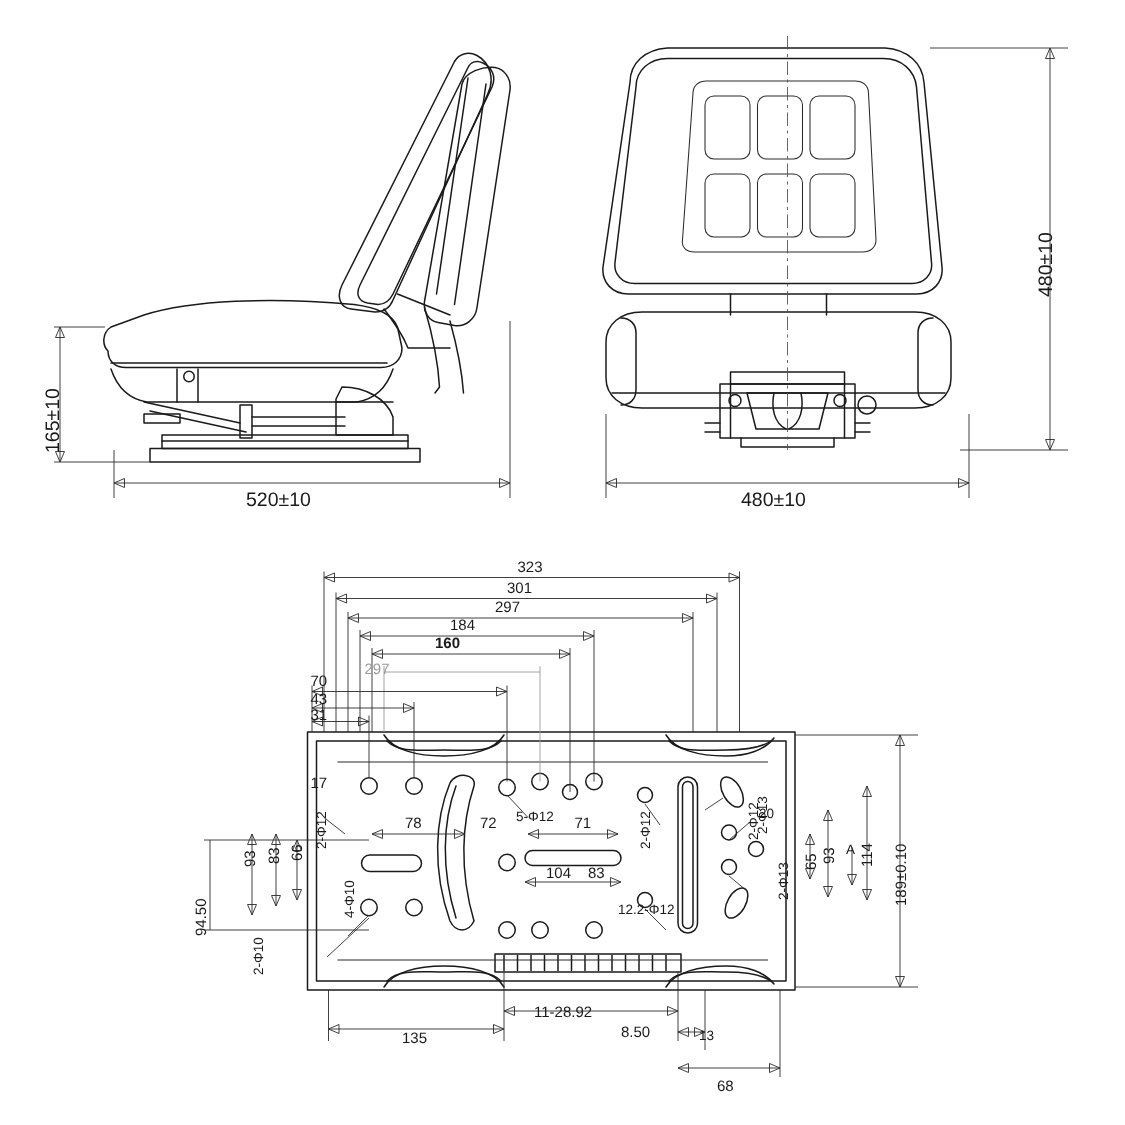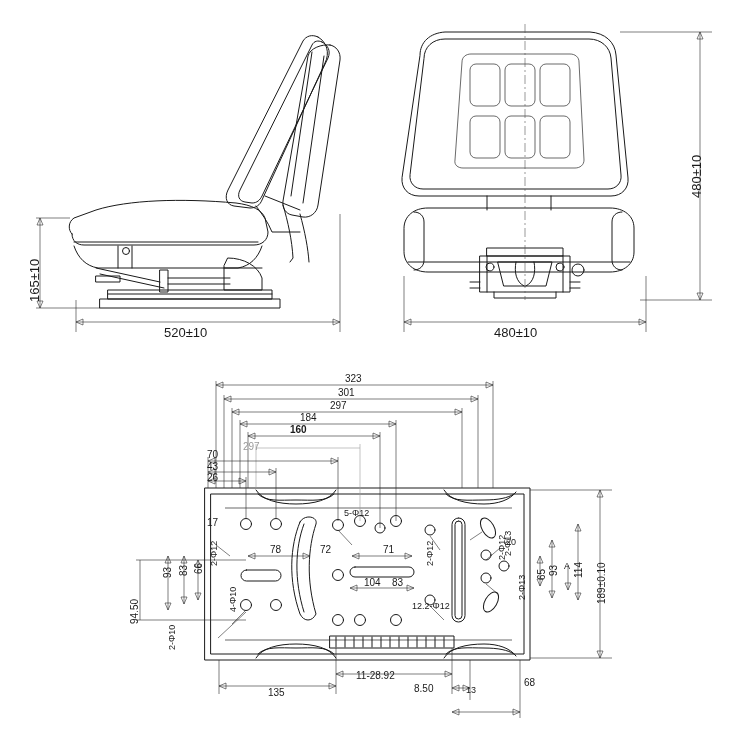--- a/index.html
+++ b/index.html
@@ -399,50 +399,50 @@
   <div class="lbl big rot90" style="left:690px; top:198px;">480±10</div>
 
   <div class="lbl" style="left:345px; top:374px;">323</div>
   <div class="lbl" style="left:338px; top:388px;">301</div>
   <div class="lbl" style="left:330px; top:401px;">297</div>
   <div class="lbl" style="left:300px; top:413px;">184</div>
   <div class="lbl" style="left:290px; top:425px;font-weight:bold;">160</div>
   <div class="lbl gr" style="left:243px; top:442px;">297</div>
   <div class="lbl" style="left:207px; top:450px;">70</div>
   <div class="lbl" style="left:207px; top:462px;text-align:center;">43</div>
-  <div class="lbl" style="left:207px; top:473px;">26</div>
+  <div class="lbl" style="left:207px; top:473px;">31</div>
   <div class="lbl" style="left:207px; top:483px;margin-top:35px;">17</div>
 
   <div class="lbl rot90" style="left:130px; top:624px;">94.50</div>
   <div class="lbl rot90" style="left:163px; top:578px;">93</div>
   <div class="lbl rot90" style="left:179px; top:576px;">83</div>
   <div class="lbl rot90" style="left:194px; top:574px;">66</div>
 
   <div class="lbl rot90" style="left:597px; top:604px;">189±0.10</div>
   <div class="lbl rot90" style="left:574px; top:578px;">114</div>
   <div class="lbl rot90" style="left:549px; top:576px;">93</div>
   <div class="lbl rot90" style="left:537px; top:580px;">65</div>
   <div class="lbl sm" style="left:506px; top:538px;">20</div>
   <div class="lbl sm" style="left:564px; top:562px;">A</div>
 
   <div class="lbl" style="left:270px; top:545px;">78</div>
   <div class="lbl" style="left:320px; top:545px;">72</div>
   <div class="lbl" style="left:383px; top:545px;">71</div>
   <div class="lbl" style="left:364px; top:578px;">104</div>
   <div class="lbl" style="left:392px; top:578px;">83</div>
 
-  <div class="lbl sm" style="left:344px; top:509px;">5-Φ12</div>
+  <div class="lbl sm" style="left:344px; top:540px;">5-Φ12</div>
   <div class="lbl sm rot90" style="left:210px; top:566px;">2-Φ12</div>
   <div class="lbl sm rot90" style="left:426px; top:566px;">2-Φ12</div>
   <div class="lbl sm rot90" style="left:498px; top:560px;">2-Φ12</div>
   <div class="lbl sm rot90" style="left:229px; top:612px;">4-Φ10</div>
   <div class="lbl sm rot90" style="left:168px; top:650px;">2-Φ10</div>
   <div class="lbl sm" style="left:412px; top:602px;">12.2-Φ12</div>
   <div class="lbl sm rot90" style="left:504px; top:556px;">2-Φ13</div>
   <div class="lbl sm rot90" style="left:518px; top:600px;">2-Φ13</div>
 
   <div class="lbl" style="left:268px; top:688px;">135</div>
   <div class="lbl" style="left:356px; top:671px;">11-28.92</div>
   <div class="lbl" style="left:414px; top:684px;">8.50</div>
   <div class="lbl sm" style="left:466px; top:686px;">13</div>
-  <div class="lbl" style="left:478px; top:678px;margin-left:46px;">68</div>
+  <div class="lbl" style="left:478px; top:720px;">68</div>
 
 </div>
 
 </body></html>

